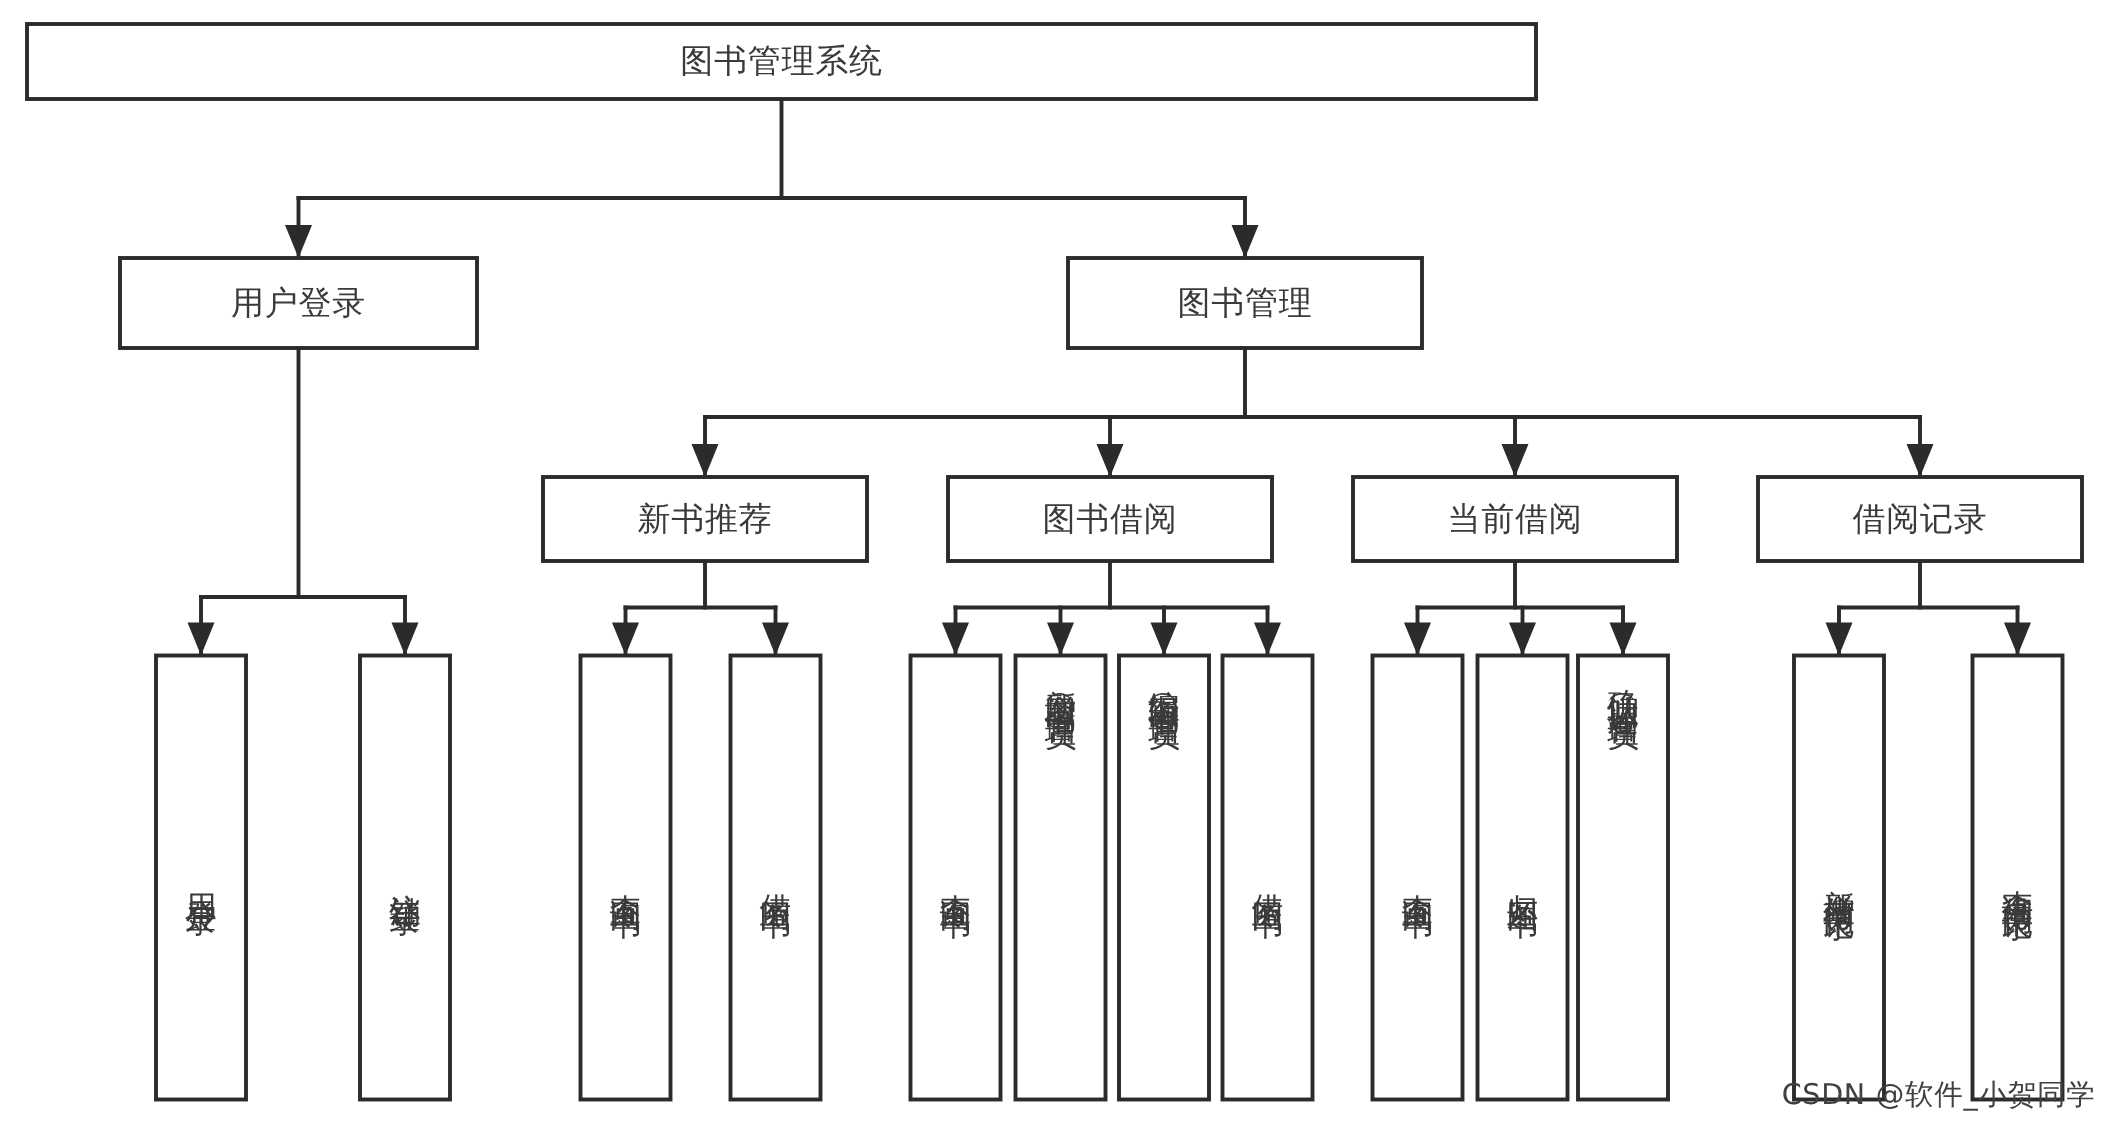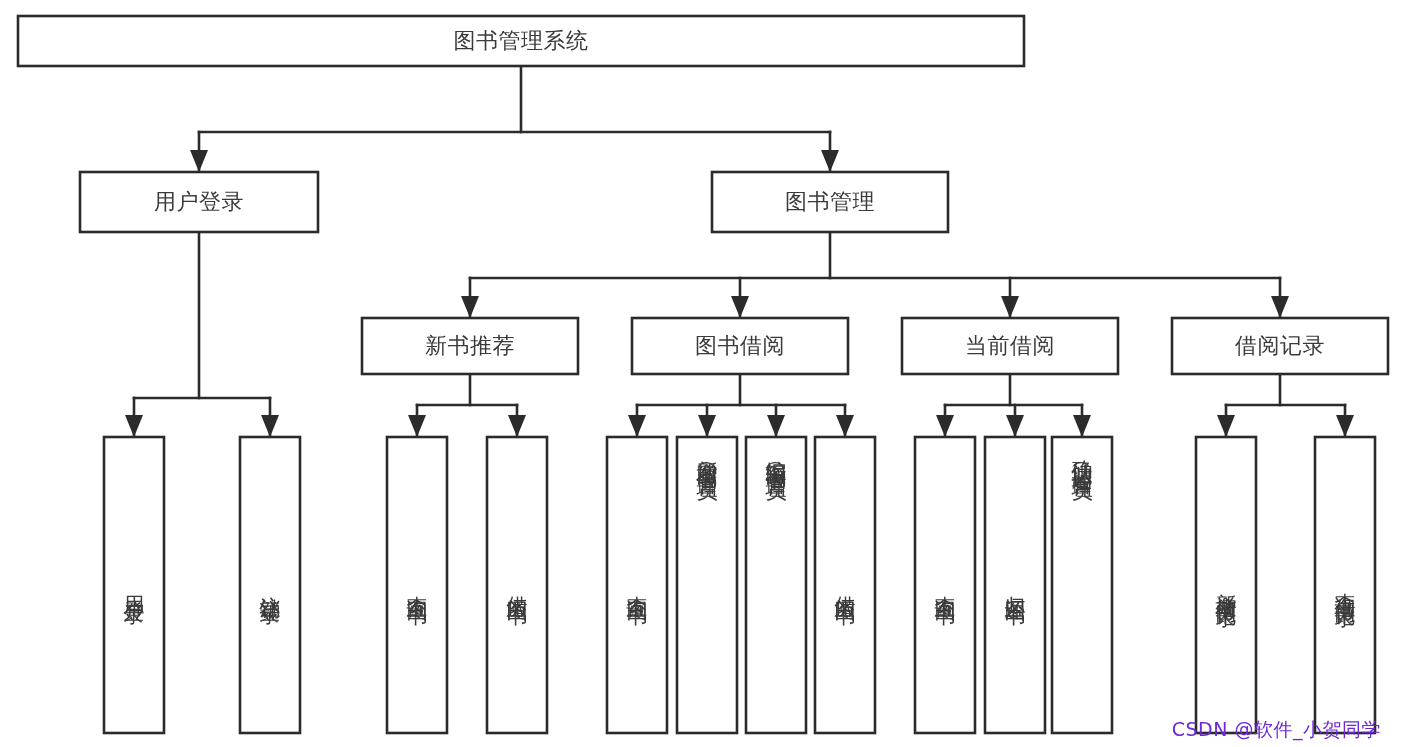--- a/index.html
+++ b/index.html
@@ -60,25 +60,25 @@
     text-orientation: upright;
     font-family: "DejaVu Sans", "Liberation Sans", sans-serif;
     font-size: 21px;
     line-height: 1.05;
     color: #3a3a3a;
     letter-spacing: 3px;
     white-space: nowrap;
   }
   .watermark {
     position: absolute;
-    right: 24px;
+    right: 8px;
     bottom: 4px;
     font-family: "DejaVu Sans", "Liberation Sans", sans-serif;
     font-size: 19px;
-    color: #6d28d9;
+    color: #404040;
     white-space: nowrap;
     letter-spacing: 0.5px;
   }
 </style>
 </head>
 <body>
 
 <div id="diagram-root">
 
   <svg class="diagram-canvas" viewBox="0 0 1405 747">

